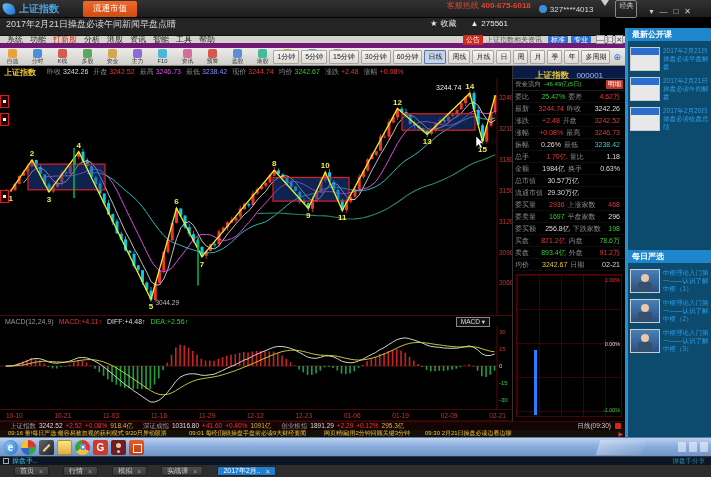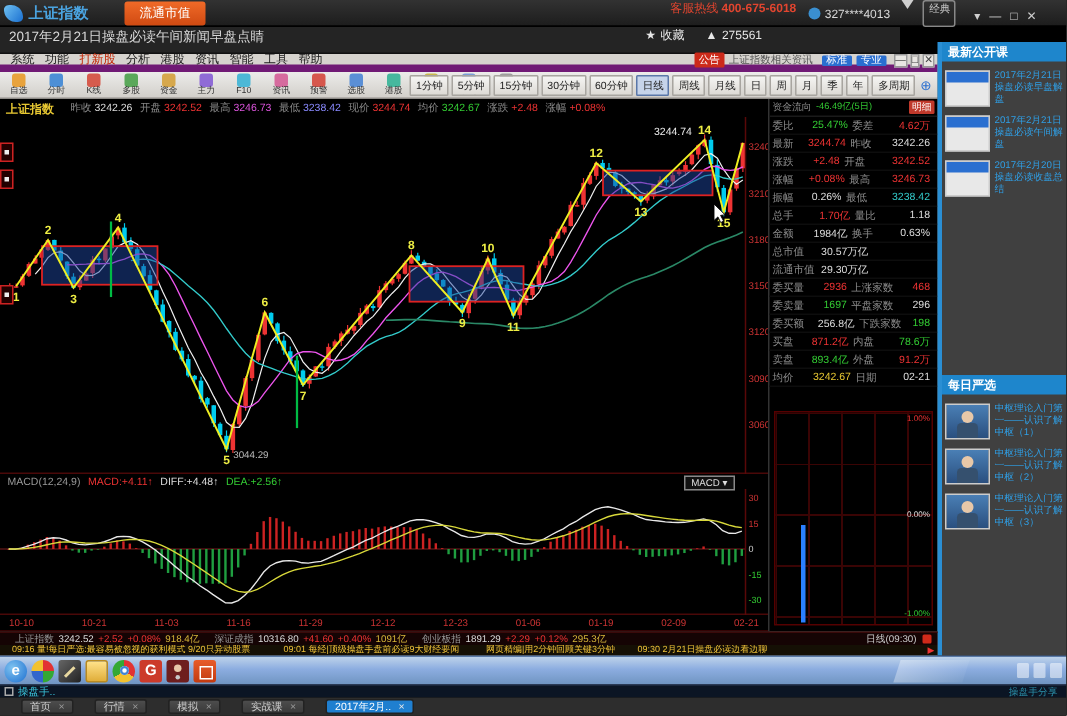--- a/index.html
+++ b/index.html
@@ -74,21 +74,21 @@
 #qfund .qbtn{background:#c0392b;color:#fff;padding:0 2px;margin-left:auto;border-radius:1px}
 .qrow{height:12px;display:flex;align-items:center;font-size:7px;padding:0 2px;border-bottom:1px solid #0d0d0d}
 .qrow .l{color:#8c8c8c;width:34px;transform-origin:left;white-space:nowrap}
 .qrow .l2{color:#8c8c8c;width:40px;white-space:nowrap}
 .qrow .val{flex:1;text-align:right;padding-right:3px;white-space:nowrap}
 #qgrid{position:absolute;left:3px;right:3px;top:208px;bottom:4px;border:1px solid #500;background-image:repeating-linear-gradient(to right,#3a0404 0 1px,transparent 1px 22px),repeating-linear-gradient(to bottom,#3a0404 0 1px,transparent 1px 34px)}
 #qgrid .bluebar{position:absolute;left:16%;bottom:1px;width:3px;height:46%;background:#2a7fff}
 #qgrid .gl{position:absolute;right:1px;font-size:6px;transform:scale(.9);transform-origin:right}
 
 #sb-divider{position:absolute;left:625px;top:28px;width:3px;height:409px;background:#2a8fd4}
-#sidebar{position:absolute;left:628px;top:28px;width:83px;height:409px;background:#404040;overflow:hidden}
+#sidebar{position:absolute;left:628px;top:28px;width:83px;height:409px;background:#0c4a6e;overflow:hidden}
 .sb-head{height:13px;background:#1e86cc;color:#fff;font-size:8px;line-height:13px;padding-left:4px;font-weight:bold;white-space:nowrap}
 .vitem{display:flex;margin:6px 2px 0 2px}
 .vthumb{width:30px;height:24px;border:1px solid #ccc;flex:none;position:relative;background:#e8e8e8}
 .vthumb.slide::before{content:"";position:absolute;left:0;top:0;right:0;height:7px;background:#2a6fd0}
 .vthumb.person{background:linear-gradient(#4a7fb5,#2a4f7f)}
 .vthumb.person::before{content:"";position:absolute;left:10px;top:4px;width:8px;height:8px;border-radius:50%;background:#e8c8a8}
 .vthumb.person::after{content:"";position:absolute;left:7px;top:12px;width:14px;height:10px;border-radius:3px 3px 0 0;background:#35506e}
 .vtitle{color:#2f9fe6;font-size:6.5px;line-height:8px;margin-left:3px;overflow:hidden}
 
 #indexbar{position:absolute;left:0;top:421px;width:625px;height:9px;background:#150404;border-top:1px solid #3a0a0a;display:flex;align-items:center;font-size:6.5px;white-space:nowrap;overflow:hidden}
@@ -696,20 +696,24 @@
         <span>11-29</span>
         <span>12-12</span>
         <span>12-23</span>
         <span>01-06</span>
         <span>01-19</span>
         <span>02-09</span>
         <span>02-21</span>
       </div>
 
     <div id="quote">
+      <div id="qtitle">
+        <span class="qn">上证指数</span>
+        <span class="qc">000001</span>
+      </div>
       <div id="qfund">
         <span class="ql">资金流向</span>
         <span class="qv">-46.49亿(5日)</span>
         <span class="qbtn">明细</span>
       </div>
       <div id="qrows">
           <div class="qrow">
             <span class="l">委比</span>
             <span class="val g">25.47%</span>
             <span class="l2">委差</span>

